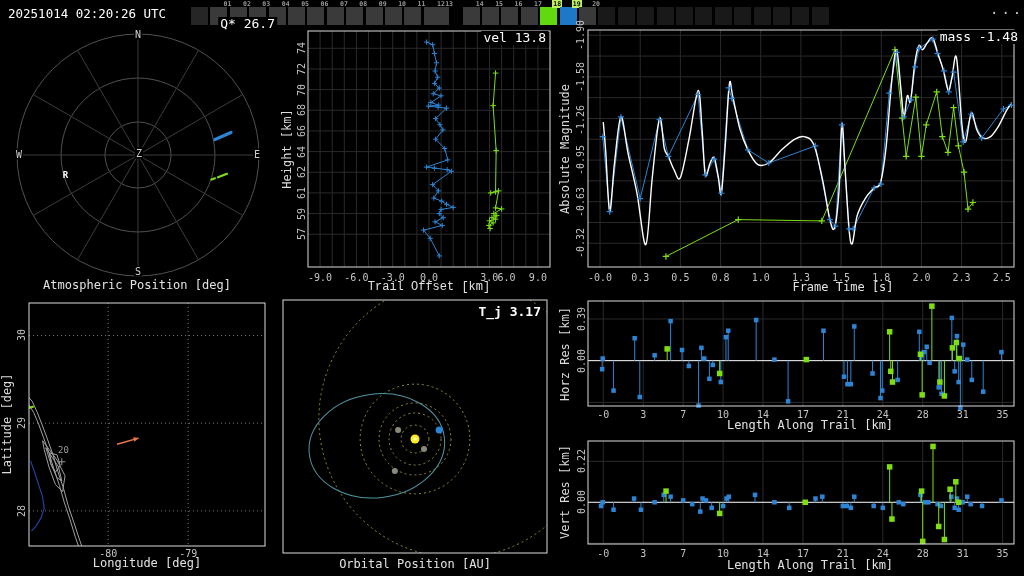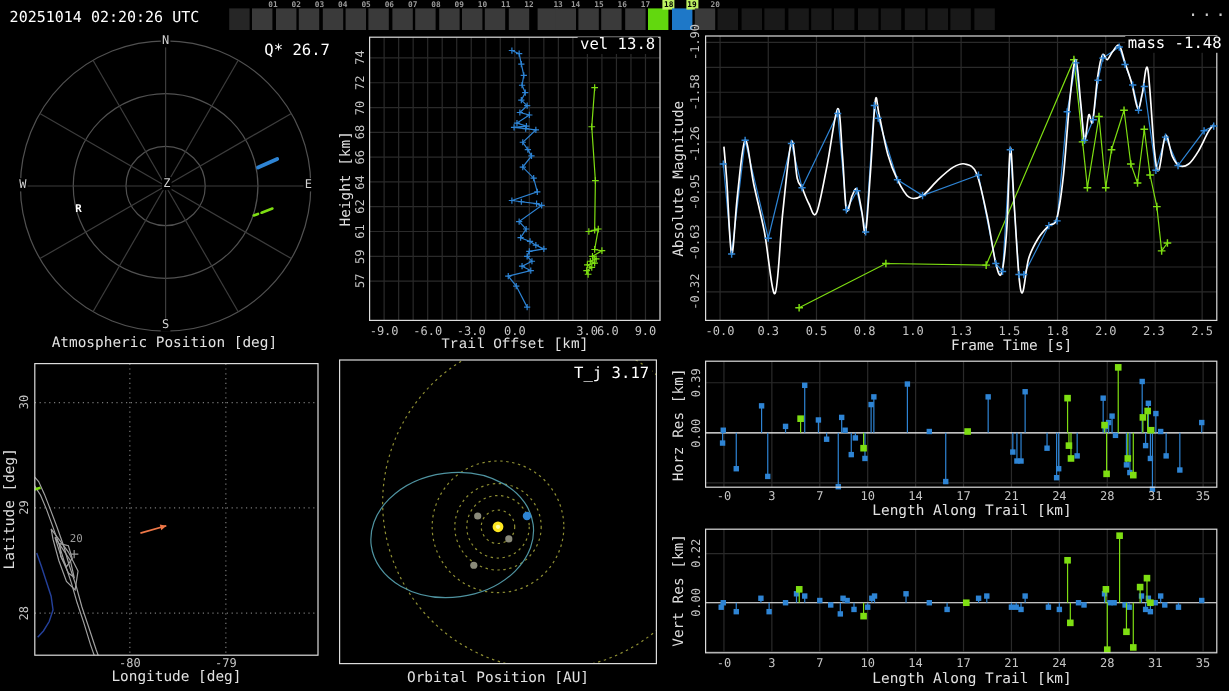--- a/index.html
+++ b/index.html
@@ -82,21 +82,21 @@
           <span class="lb">10</span>
         </div>
         <div class="tile num" style="left: 213.4px;">
           <div class="sq"></div>
           <span class="lb">11</span>
         </div>
         <div class="tile num" style="left: 232.8px;">
           <div class="sq"></div>
           <span class="lb">12</span>
         </div>
-        <div class="tile num" style="left: 257px;">
+        <div class="tile num" style="left: 241px;">
           <div class="sq"></div>
           <span class="lb">13</span>
         </div>
         <div class="tile num" style="left: 271.6px;">
           <div class="sq"></div>
           <span class="lb">14</span>
         </div>
         <div class="tile num" style="left: 291px;">
           <div class="sq"></div>
           <span class="lb">15</span>
@@ -658,42 +658,42 @@
         <line x1="955.8157471880022" y1="502.27848101265823" x2="955.8157471880022" y2="481.7902350813743" stroke="#7ede12" stroke-width="1"></line>
         <rect x="953.0657471880022" y="479.0402350813743" width="5.5" height="5.5" fill="#7ede12"></rect>
         <line x1="958.6679164434922" y1="502.27848101265823" x2="958.6679164434922" y2="502.27848101265823" stroke="#7ede12" stroke-width="1"></line>
         <rect x="955.9179164434922" y="499.52848101265823" width="5.5" height="5.5" fill="#7ede12"></rect>
         <rect x="588" y="441" width="426" height="103" fill="none" stroke="#dcdcdc"></rect>
       </g>
     </svg>
 
   <div id="labels">
     <span class="lab cap c" style="left: 137px; top: 285.5px;">Atmospheric Position [deg]</span>
-    <span class="lab stat r" style="left: 277px; top: 36px;">Q* 26.7</span>
+    <span class="lab stat r" style="left: 277px; top: 17px;">Q* 26.7</span>
     <span class="lab compass c" style="left: 138px; top: 34px;">N</span>
     <span class="lab compass c" style="left: 138px; top: 271px;">S</span>
     <span class="lab compass c" style="left: 257px; top: 154px;">E</span>
     <span class="lab compass c" style="left: 19px; top: 154px;">W</span>
     <span class="lab compass c" style="left: 139px; top: 152.5px;">Z</span>
     <span class="lab radiant c" style="left: 65.5px; top: 176px;">R</span>
 
     <span class="lab ylab rot" style="left: 288px; top: 149px;">Height [km]</span>
     <span class="lab cap c" style="left: 429px; top: 288px; font-family: Liberation Mono, monospace;">Trail Offset [km]</span>
     <span class="lab stat r" style="left: 548px; top: 30.5px;">vel 13.8</span>
 
     <span class="lab ylab rot" style="left: 566px; top: 148.5px;">Absolute Magnitude</span>
     <span class="lab cap c" style="left: 810px; top: 287.5px; margin-left: 33px;">Frame Time [s]</span>
     <span class="lab stat r" style="left: 1020px; top: 29.5px;">mass -1.48</span>
 
     <span class="lab ylab rot" style="left: 7.5px; top: 424px;">Latitude [deg]</span>
     <span class="lab cap c" style="left: 147px; top: 564px;">Longitude [deg]</span>
     <span class="lab sm c" style="left: 63.5px; top: 450.5px;">20</span>
 
     <span class="lab cap c" style="left: 415px; top: 565px; text-align: right;">Orbital Position [AU]</span>
-    <span class="lab stat r" style="left: 543px; top: 304.5px;">T_j 3.17</span>
+    <span class="lab stat r" style="left: 543px; top: 304.5px; font-weight: bold;">T_j 3.17</span>
 
     <span class="lab ylab rot" style="left: 566px; top: 353.5px;">Horz Res [km]</span>
     <span class="lab cap c" style="left: 810px; top: 425.5px;">Length Along Trail [km]</span>
 
     <span class="lab ylab rot" style="left: 566px; top: 492px;">Vert Res [km]</span>
     <span class="lab cap c" style="left: 810px; top: 565.5px;">Length Along Trail [km]</span>
   <span class="lab tick c" style="left: 320.1px; top: 276.5px;">-9.0</span>
       <span class="lab tick c" style="left: 356.4px; top: 276.5px;">-6.0</span>
       <span class="lab tick c" style="left: 392.7px; top: 276.5px;">-3.0</span>
       <span class="lab tick c" style="left: 429px; top: 276.5px;">0.0</span>

